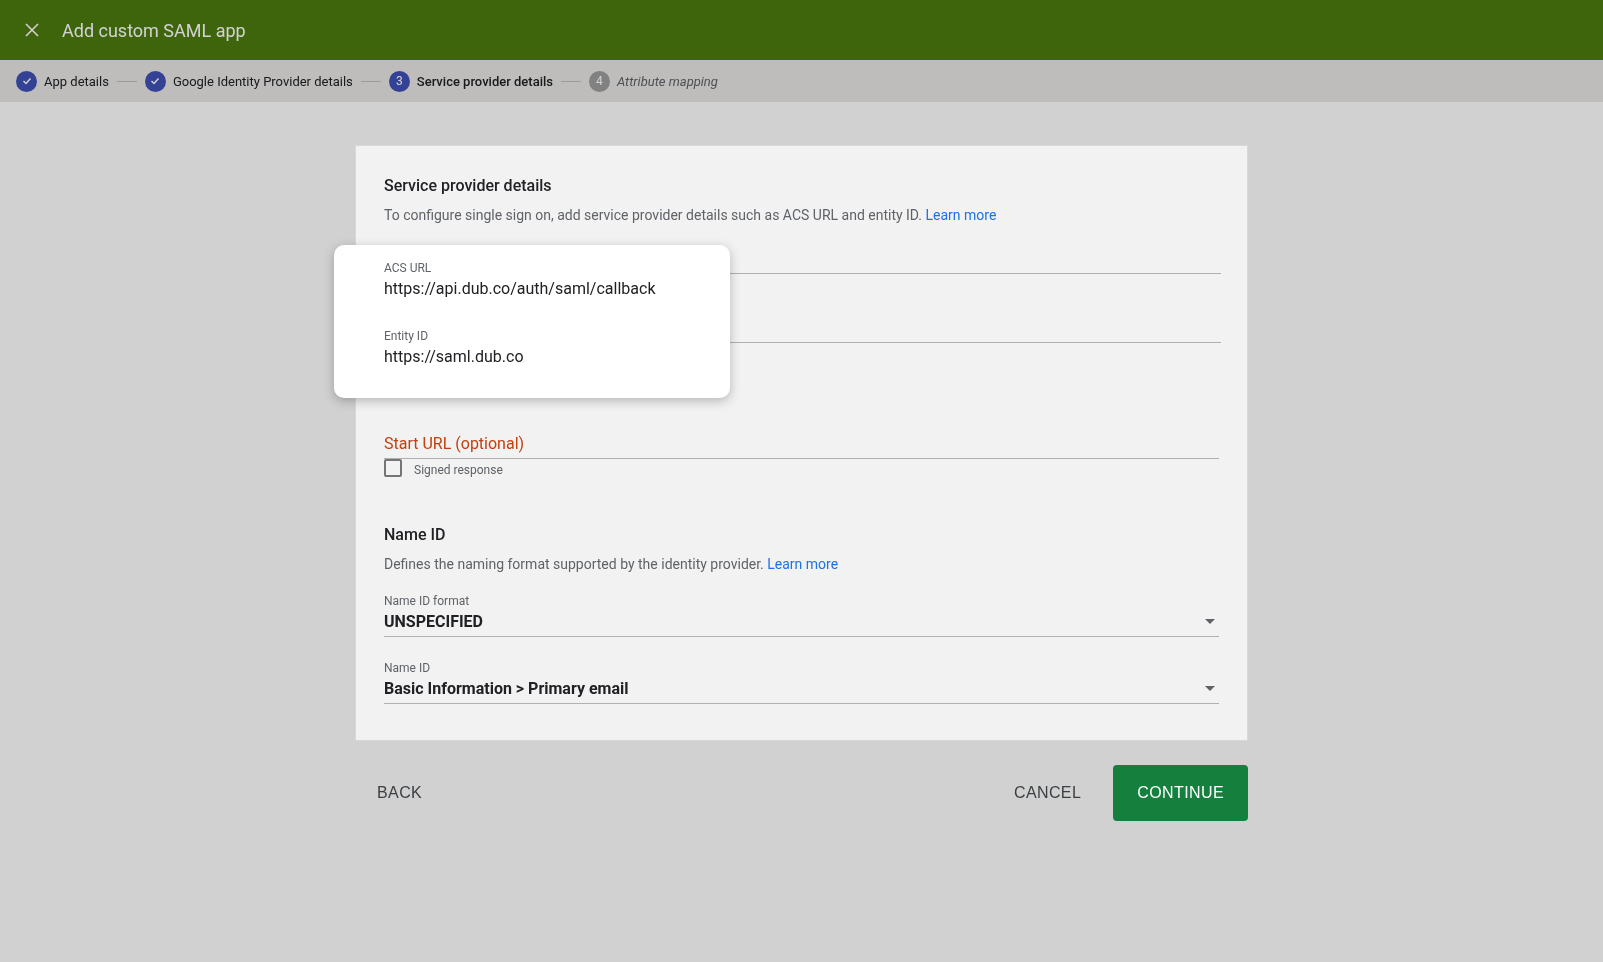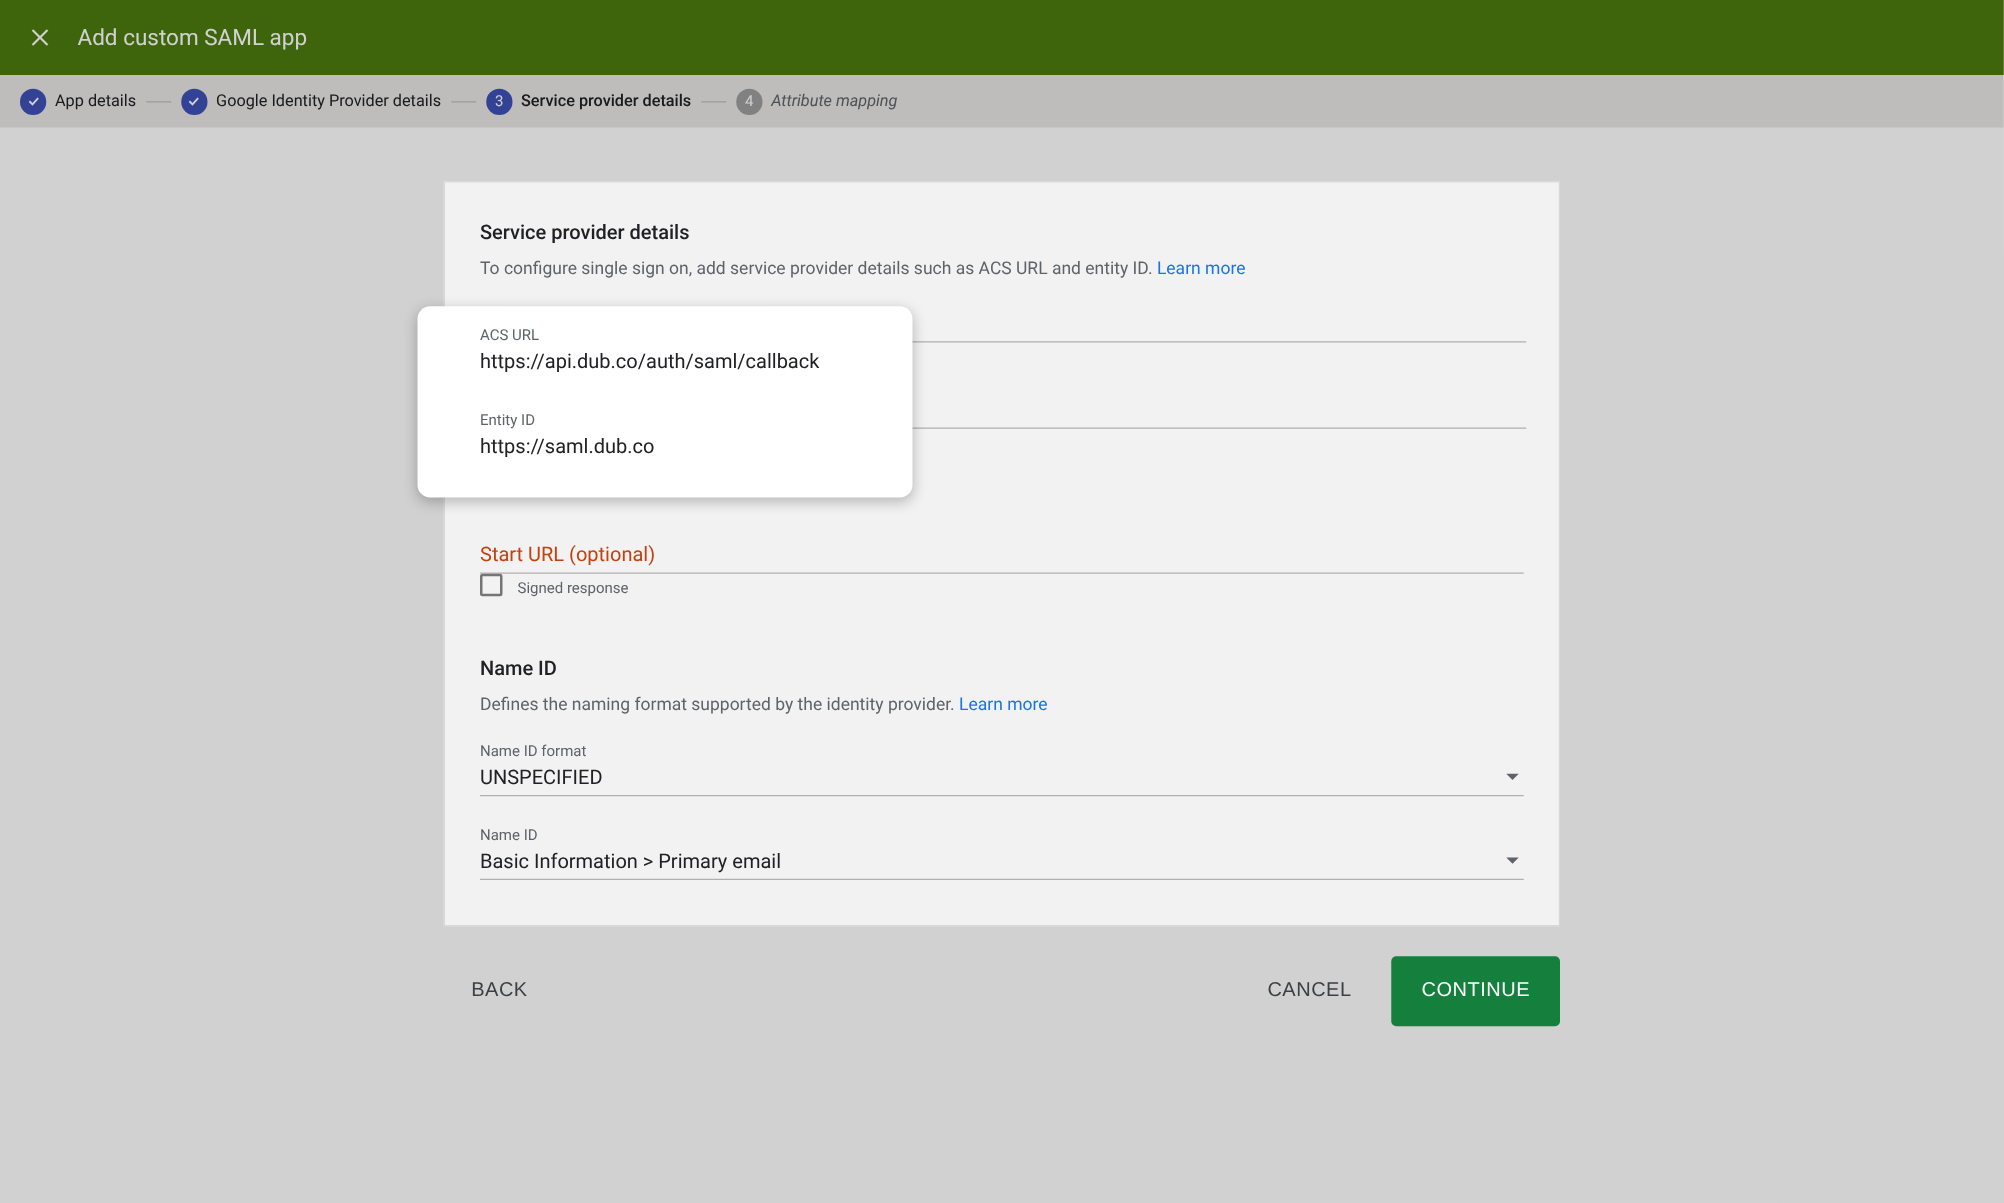--- a/index.html
+++ b/index.html
@@ -199,20 +199,21 @@
   .select-value-row {
     display: flex;
     justify-content: space-between;
     align-items: center;
     border-bottom: 1px solid #b0b0b0;
     padding-bottom: 5px;
   }
   .select-value {
     font-size: 16px;
     color: #202124;
+    font-weight: bold;
   }
   .dropdown-arrow {
     width: 0;
     height: 0;
     border-left: 5px solid transparent;
     border-right: 5px solid transparent;
     border-top: 5px solid #5f6368;
     margin-right: 4px;
   }
   .footer {

